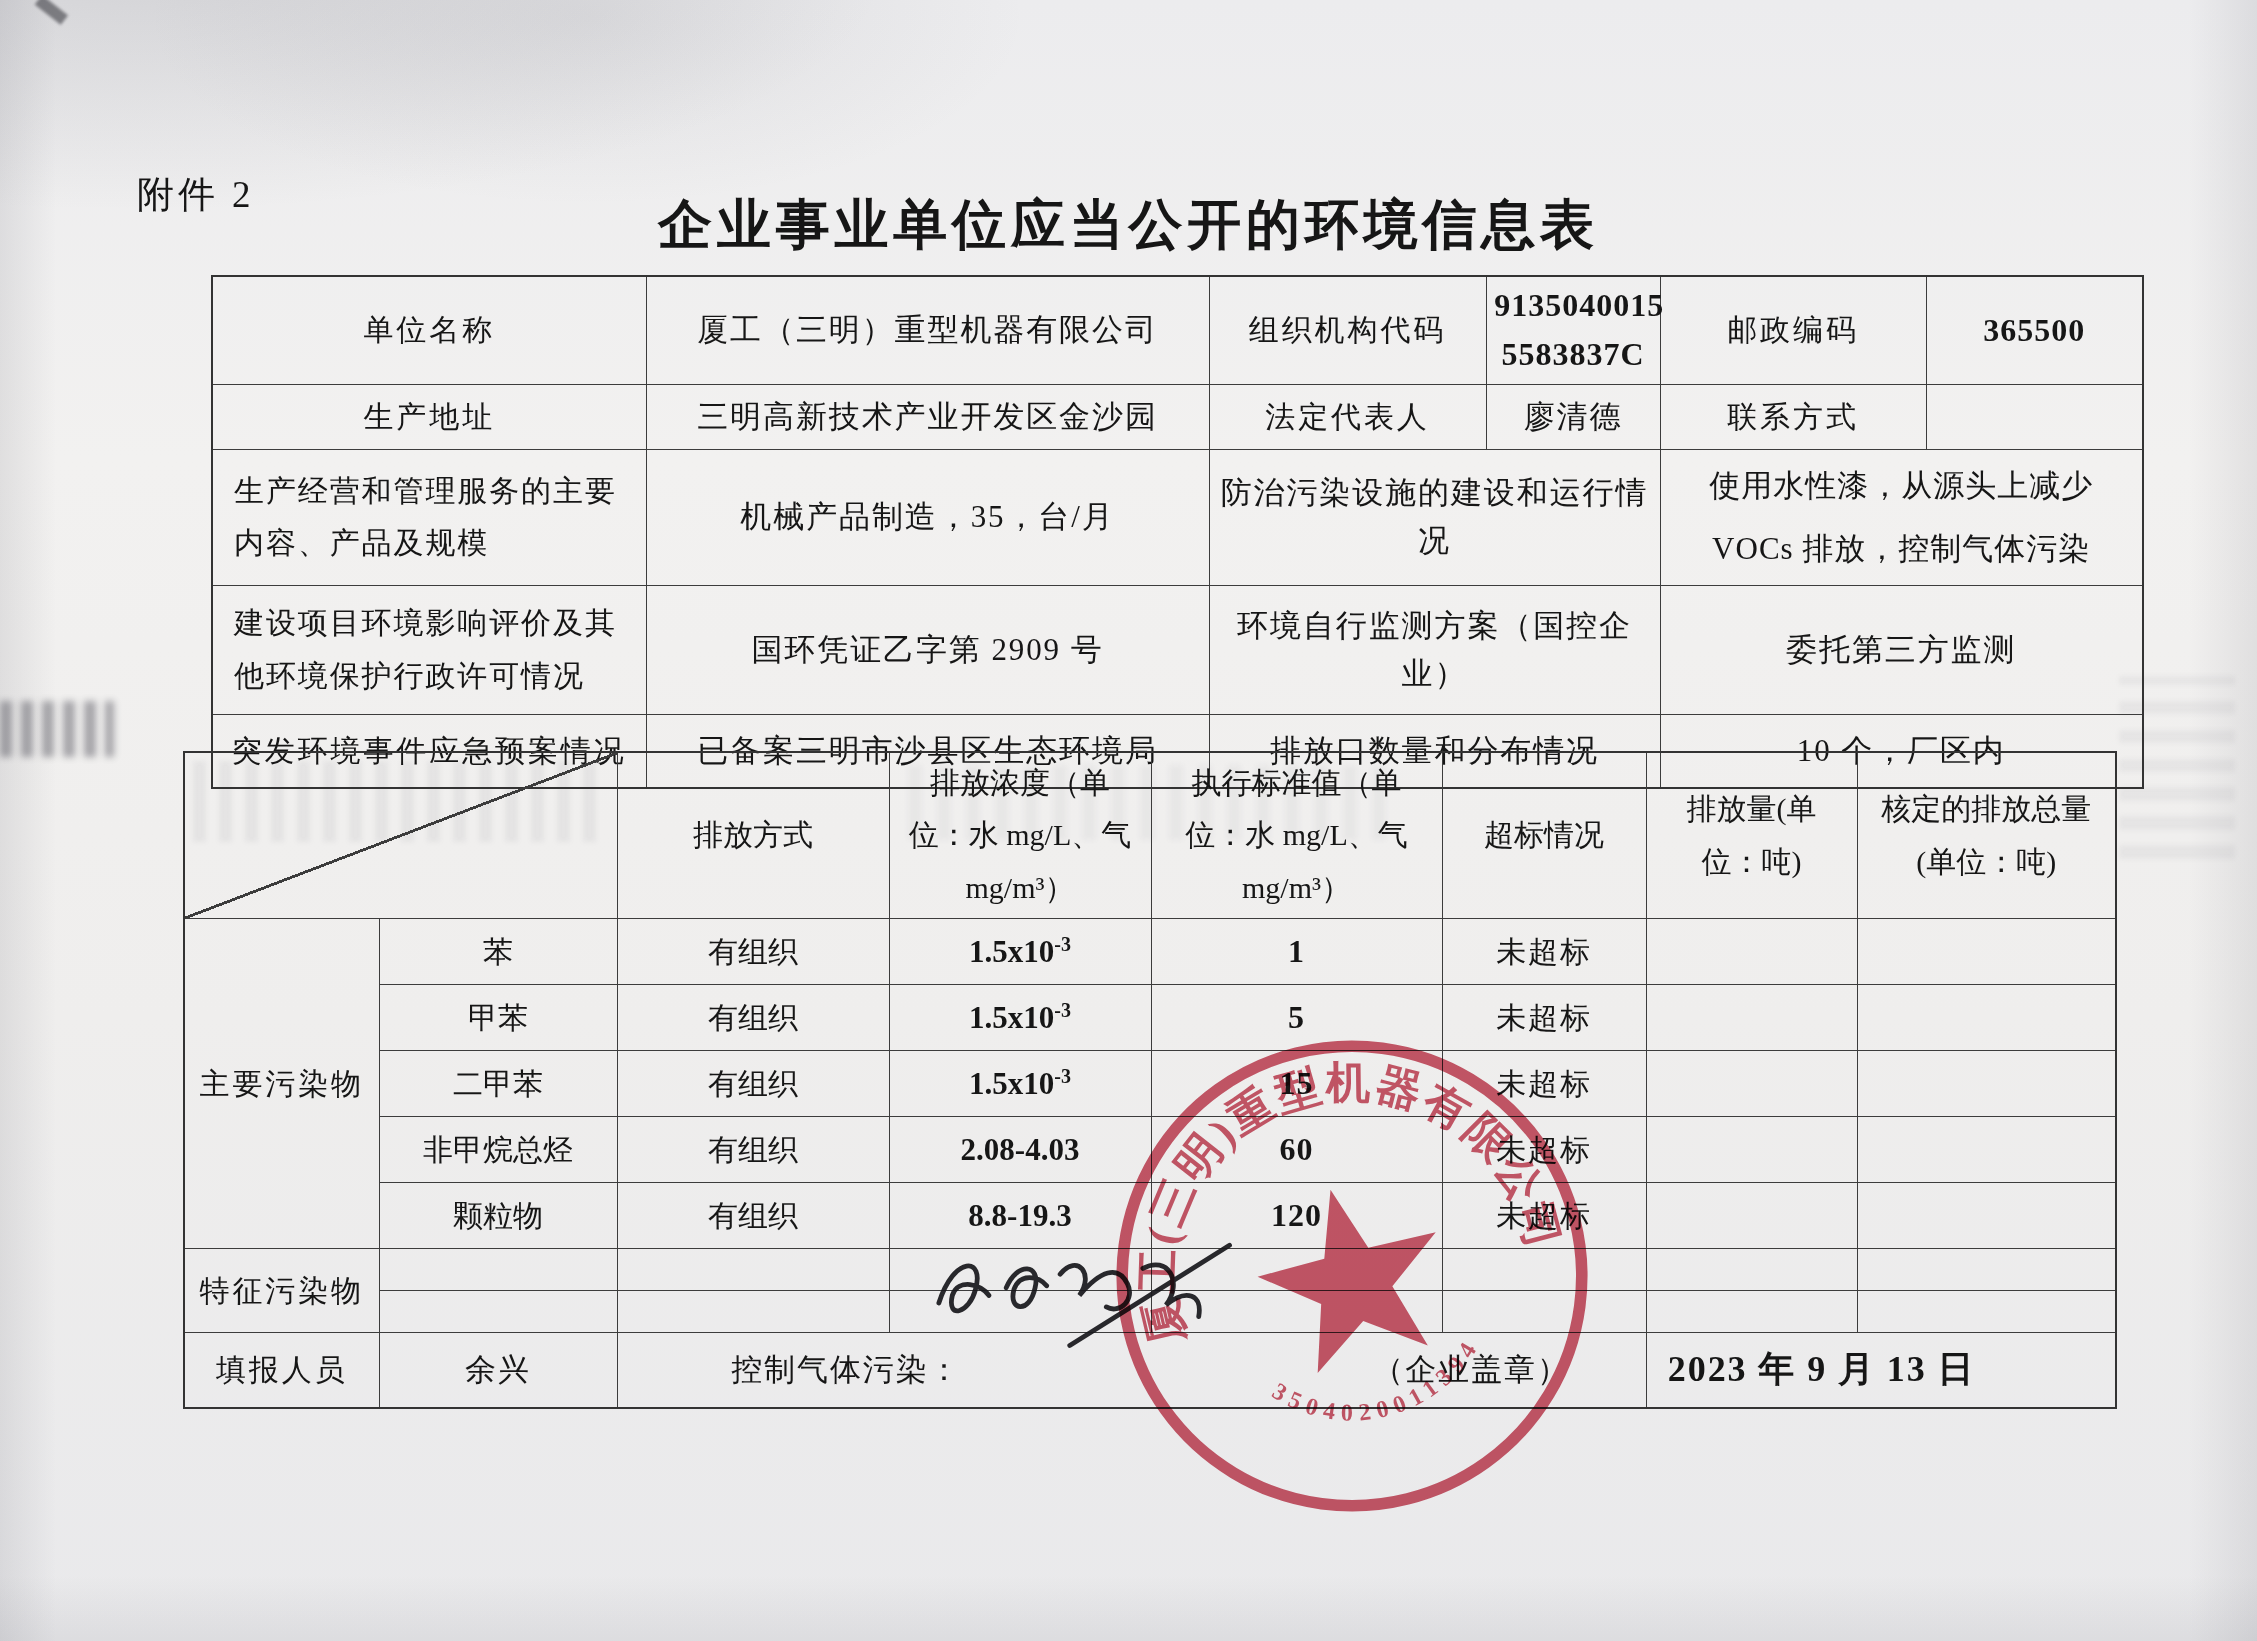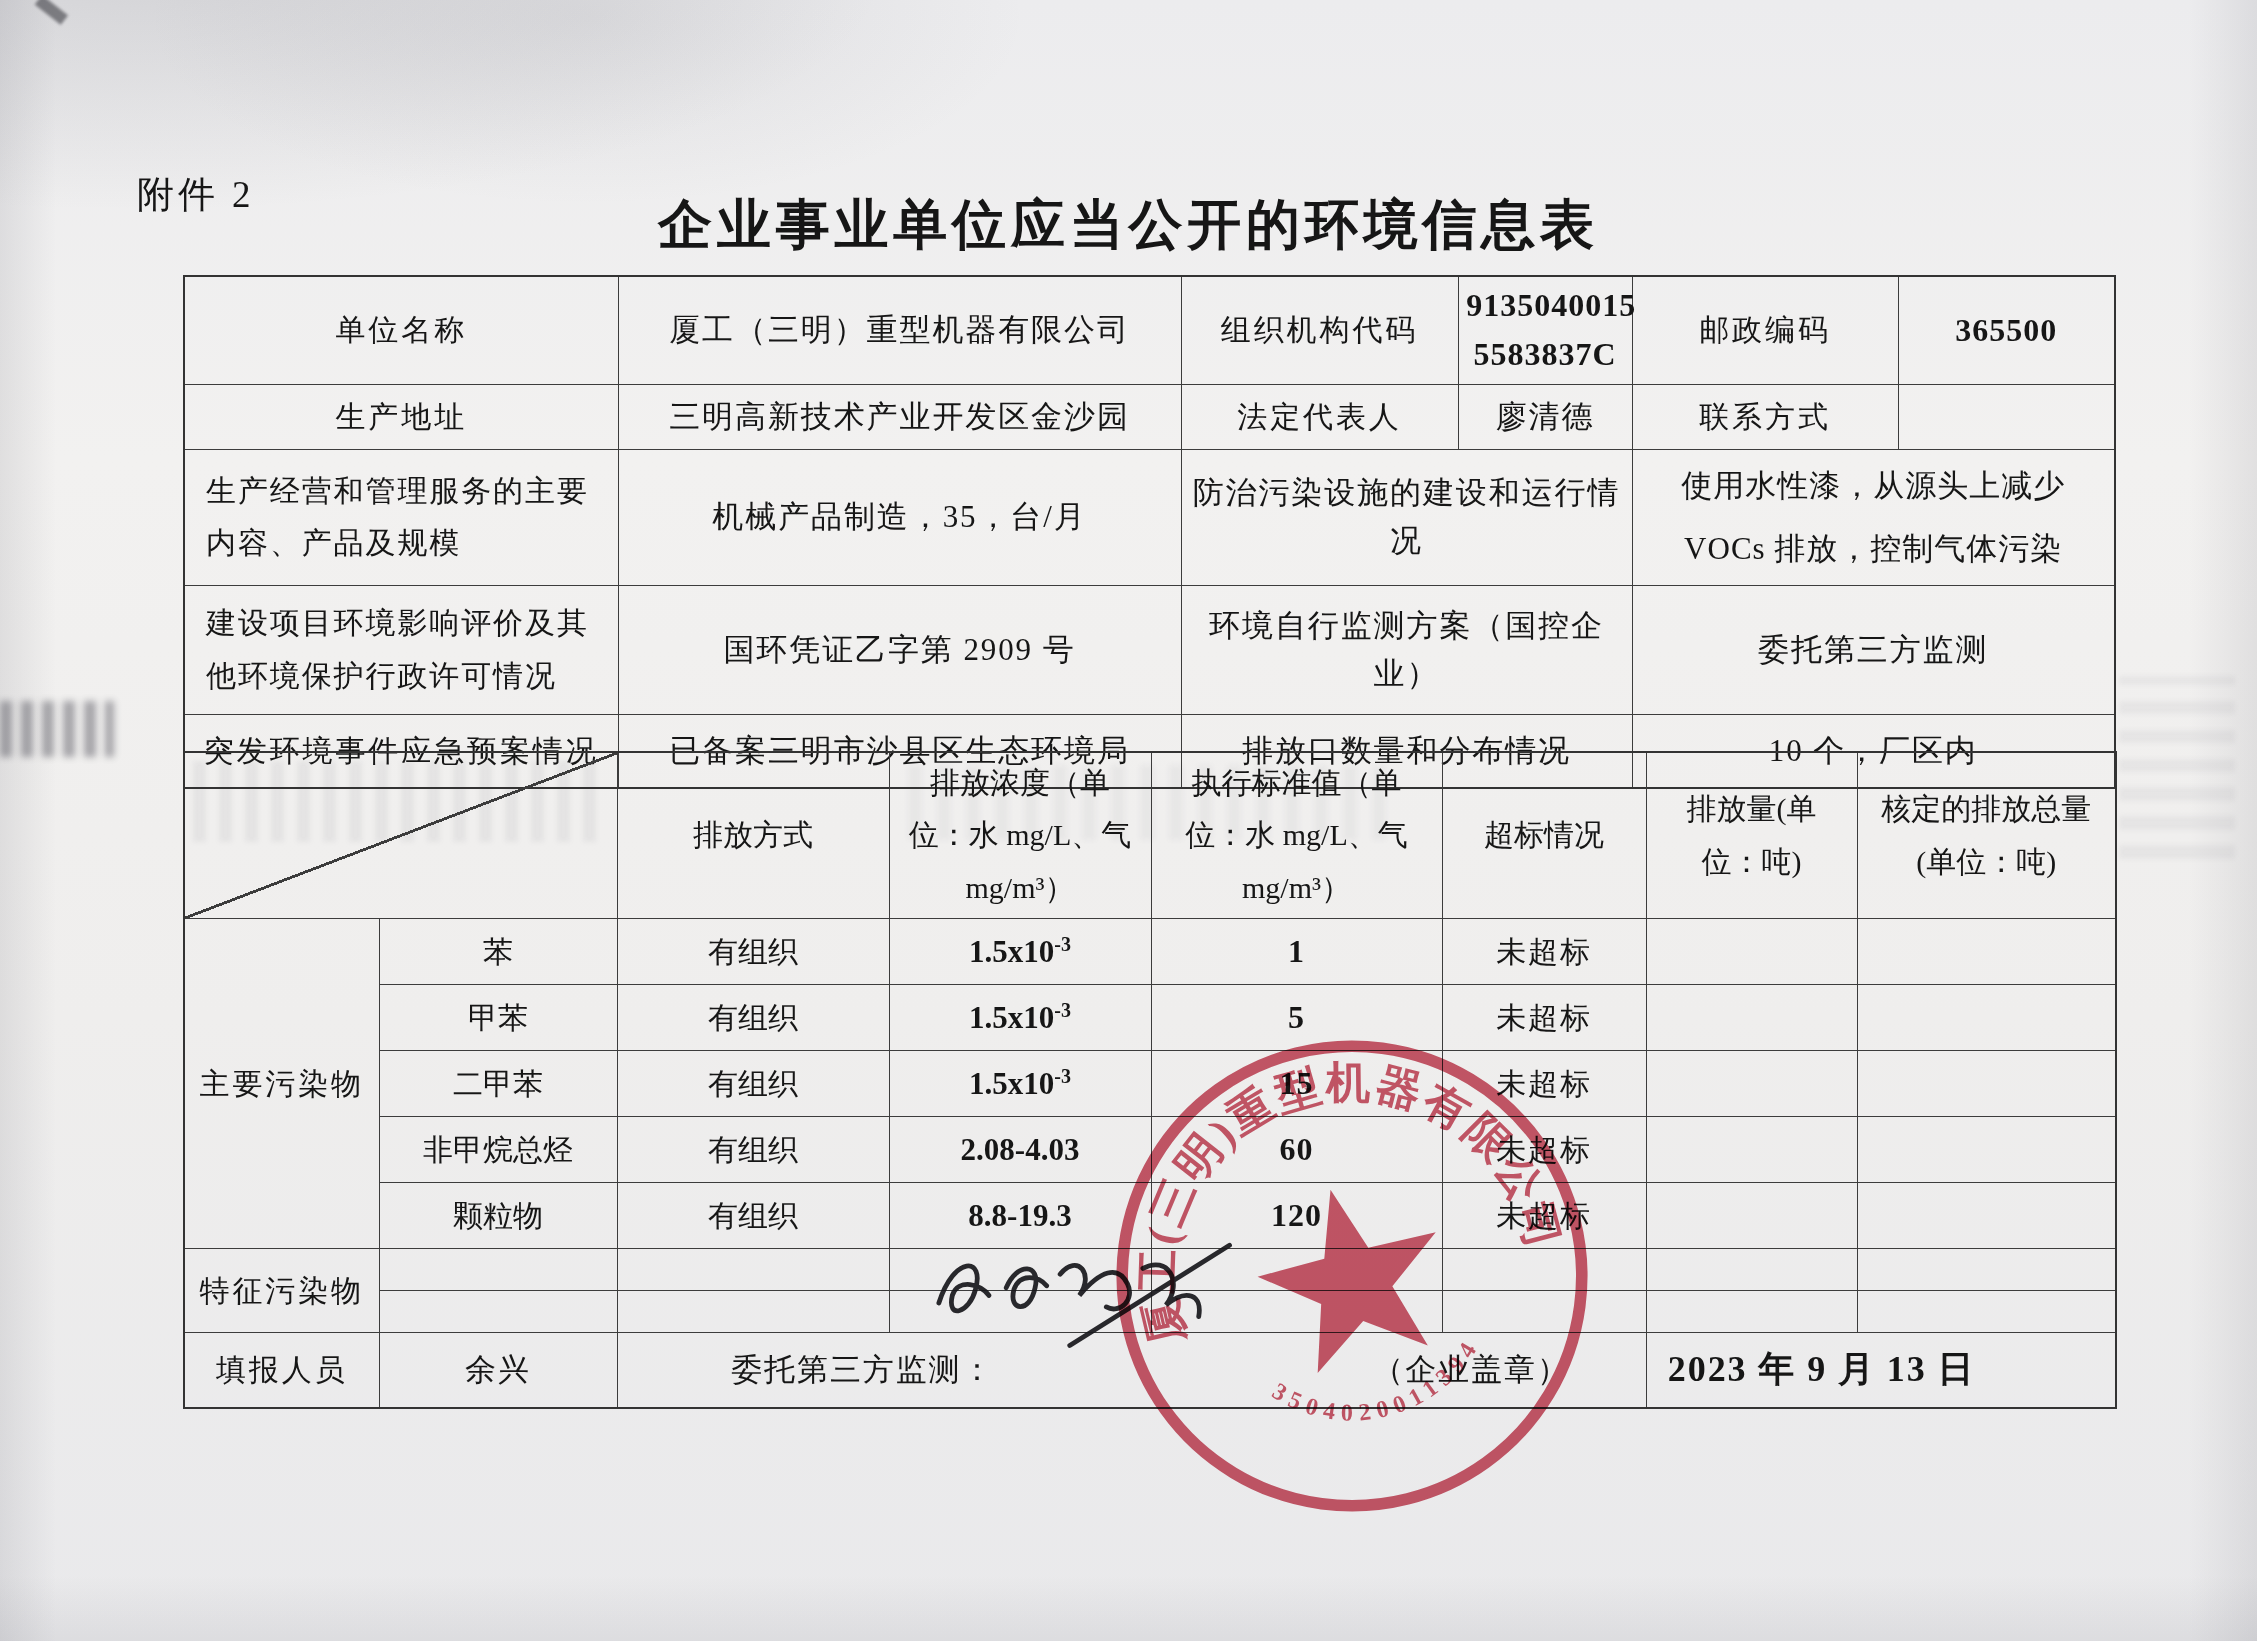--- a/index.html
+++ b/index.html
@@ -11,21 +11,21 @@
       radial-gradient(1255px 406px at 6% -2%, rgba(110,110,118,.20), transparent 60%),
       radial-gradient(676px 290px at 26% 1%, rgba(120,120,128,.12), transparent 65%),
       linear-gradient(to right, rgba(110,110,120,.14), transparent 2.5%),
       linear-gradient(to left, rgba(110,110,120,.13), transparent 3%),
       linear-gradient(to top, rgba(110,110,120,.10), transparent 4%),
       linear-gradient(180deg,#ececee 0%,#f2f1f0 28%,#efeeed 62%,#e9e9eb 100%);
   }
   .attachment{position:absolute;left:137px;top:170px;font-size:37px;letter-spacing:3.9px;}
   .title{position:absolute;left:0;right:0;top:189px;text-align:center;font-size:54px;font-weight:bold;letter-spacing:4.8px;}
   table.tbl{position:absolute;left:183px;border-collapse:collapse;table-layout:fixed;width:1931px;}
-  table.upper{top:275px;}
+  table.upper{top:275px;margin-left:28px;}
   table.lower{top:751px;}
   .tbl td{border:1.9px solid #3c3c3c;text-align:center;vertical-align:middle;font-size:30px;padding:3.9px 7.7px;line-height:1.55;overflow:visible;}
   .tbl{border:2.9px solid #333;}
   td.lbl{letter-spacing:2.9px;}
   td.leftlbl{text-align:left;padding-left:21px;padding-right:9.7px;letter-spacing:1.9px;line-height:1.75;}
   td.num{font-weight:bold;font-size:32px;letter-spacing:1px;}
   td.big{font-size:31px;letter-spacing:1.9px;}
   td.wrap2{line-height:2.05;letter-spacing:1px;}
   td.hdr{line-height:1.75;padding:3.9px 11.6px;}
   td.diag{
@@ -203,21 +203,21 @@
           <td></td>
       <td></td>
           <td></td>
       <td></td>
     </tr>
     <tr style="height:75px">
       <td class="lbl">填报人员</td>
       <td class="big">余兴</td>
       <td class="signcell" colspan="4">
         <div class="signflex">
-          <span class="auditor-label">委托第三方监测：</span>
+          <span class="auditor-label">控制气体污染：</span>
           <span class="stamp-note">（企业盖章）</span>
         </div>
       </td>
       <td class="date" colspan="2">2023 年 9 月 13 日</td>
     </tr>
   </tbody>
     </table>
 
 
   <svg class="sig-svg" width="328" height="154" viewBox="0 0 340 160">

